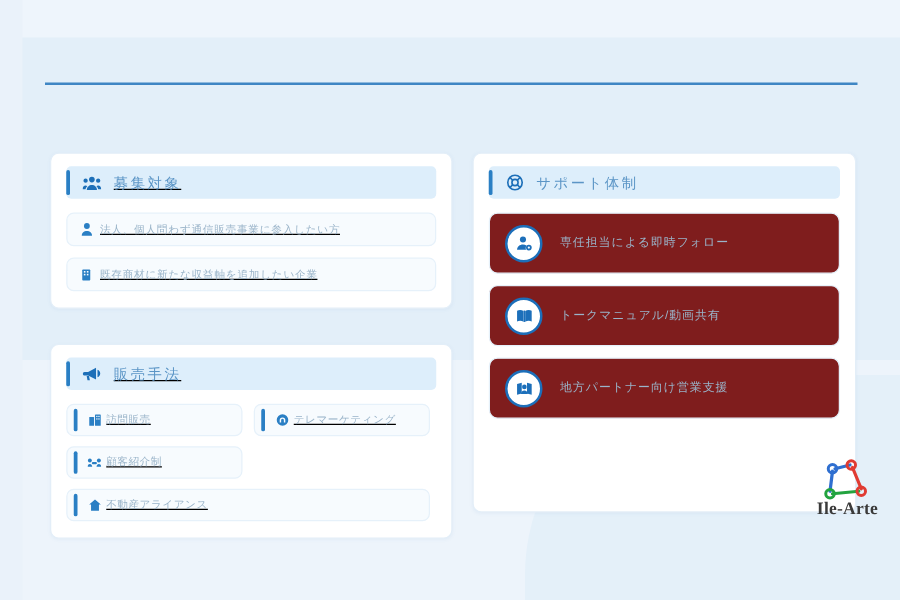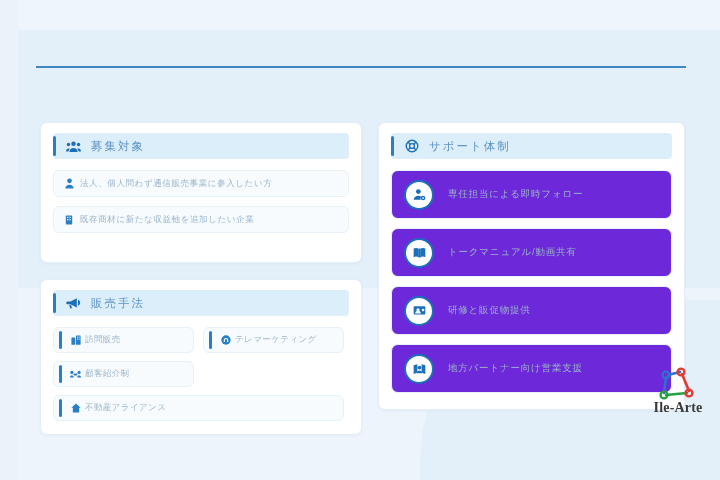--- a/index.html
+++ b/index.html
@@ -86,21 +86,22 @@
     top: 122px;
     width: 645px;
     display: flex;
     gap: 16px;
     align-items: flex-start;
   }
   .col-left {
     width: 322px;
     display: flex;
     flex-direction: column;
-    gap: 16px;
+    gap: 28px;
+    text-decoration: underline;
   }
   .col-right { width: 307px; }
 
   .card {
     background: #ffffff;
     border: 1px solid #e3eef8;
     border-radius: 7px;
     box-shadow: 0 1px 3px rgba(60,120,180,0.06);
     padding: 10px 12px 13px 12px;
     box-sizing: border-box;
@@ -143,21 +144,21 @@
     display: flex;
     align-items: center;
     background: #f7fbfe;
     border: 1px solid #e6f1fa;
     border-radius: 6px;
     height: 27px;
     padding: 0 10px;
     margin-bottom: 9px;
     box-sizing: border-box;
   }
-  .pill:last-child { margin-bottom: 16px; align-items: center; }
+  .pill:last-child { margin-bottom: 0; align-items: center; }
   .pill-icon {
     width: 10px; height: 11px;
     margin-right: 6px;
     color: #2a7fc4;
     flex: 0 0 auto;
     display: flex; align-items: center; justify-content: center;
   }
   .pill-icon svg { display: block; }
   .pill-label {
     font-size: 8.5px;
@@ -206,21 +207,21 @@
     font-size: 8.5px;
     color: #9ab4c9;
     letter-spacing: 0.4px;
     white-space: nowrap;
   }
 
   
   .support-row {
     display: flex;
     align-items: center;
-    background: #6d28d9;
+    background: #7f1d1d;
     border: 1px solid #e6f1fa;
     border-radius: 7px;
     height: 49px;
     padding: 0 12px;
     margin-bottom: 9px;
     box-sizing: border-box;
   }
   .support-row:last-child { margin-bottom: 0; }
   .support-badge {
     width: 26px; height: 26px;
@@ -417,31 +418,20 @@
           <span class="support-badge">
             <svg viewBox="0 0 16 14" width="13" height="12" fill="currentColor">
               <path d="M0.8 1.6c2-.9 4.4-.9 6.4.3v10.5c-2-1.2-4.4-1.2-6.4-.3z"></path>
               <path d="M15.2 1.6c-2-.9-4.4-.9-6.4.3v10.5c2-1.2 4.4-1.2 6.4-.3z"></path>
               <rect x="7.3" y="1.4" width="1.4" height="11.2"></rect>
             </svg>
           </span>
           <span class="support-label">トークマニュアル/動画共有</span>
         </div>
 
-        <div class="support-row">
-          <span class="support-badge">
-            <svg viewBox="0 0 16 14" width="13" height="12" fill="currentColor">
-              <rect x="0.8" y="1" width="14.4" height="10.4" rx="1.2"></rect>
-              <circle cx="6.2" cy="5.6" r="2" fill="#f7fbfe"></circle>
-              <path d="M2.6 10.2c0-2 1.6-3.4 3.6-3.4s3.6 1.4 3.6 3.4z" fill="#f7fbfe"></path>
-              <path d="M11 4.4h2.8v2.8h-2.8z" fill="#f7fbfe"></path>
-            </svg>
-          </span>
-          <span class="support-label">研修と販促物提供</span>
-        </div>
 
         <div class="support-row">
           <span class="support-badge">
             <svg viewBox="0 0 16 14" width="13" height="12" fill="currentColor">
               <path d="M0.8 2.4 5.4 1v10.6L0.8 13z"></path>
               <path d="M15.2 2.4 10.6 1v10.6l4.6 1.4z"></path>
               <circle cx="8" cy="5.2" r="2.3"></circle>
               <path d="M4.6 12.2c0-2 1.5-3.5 3.4-3.5s3.4 1.5 3.4 3.5z"></path>
             </svg>
           </span>

